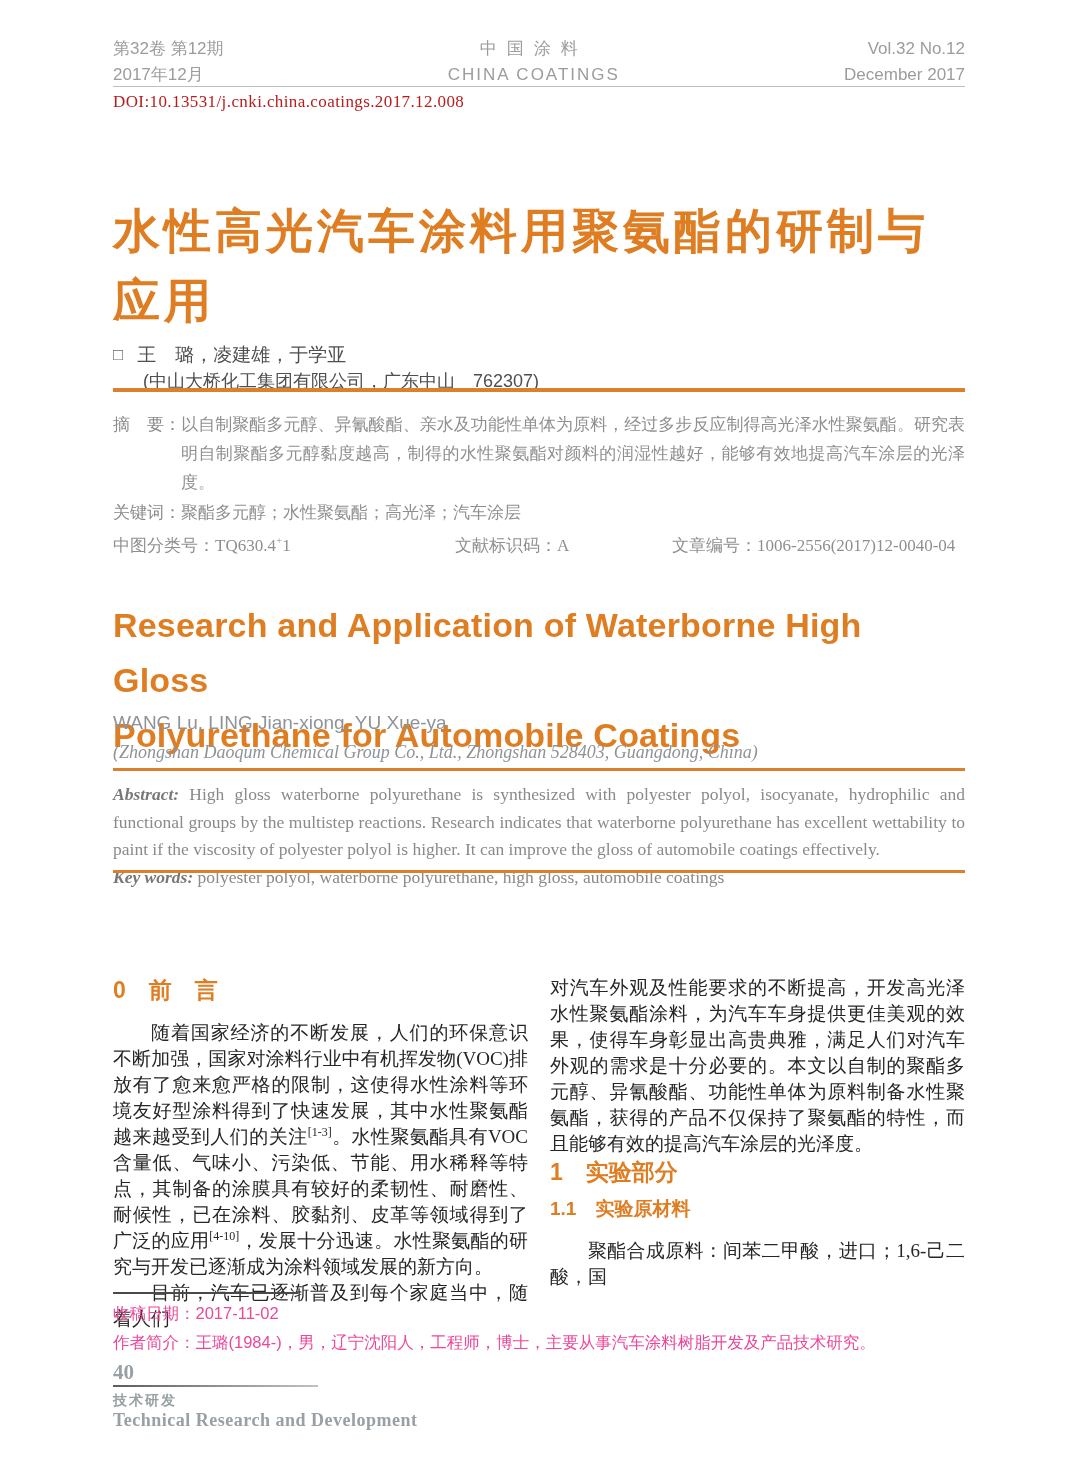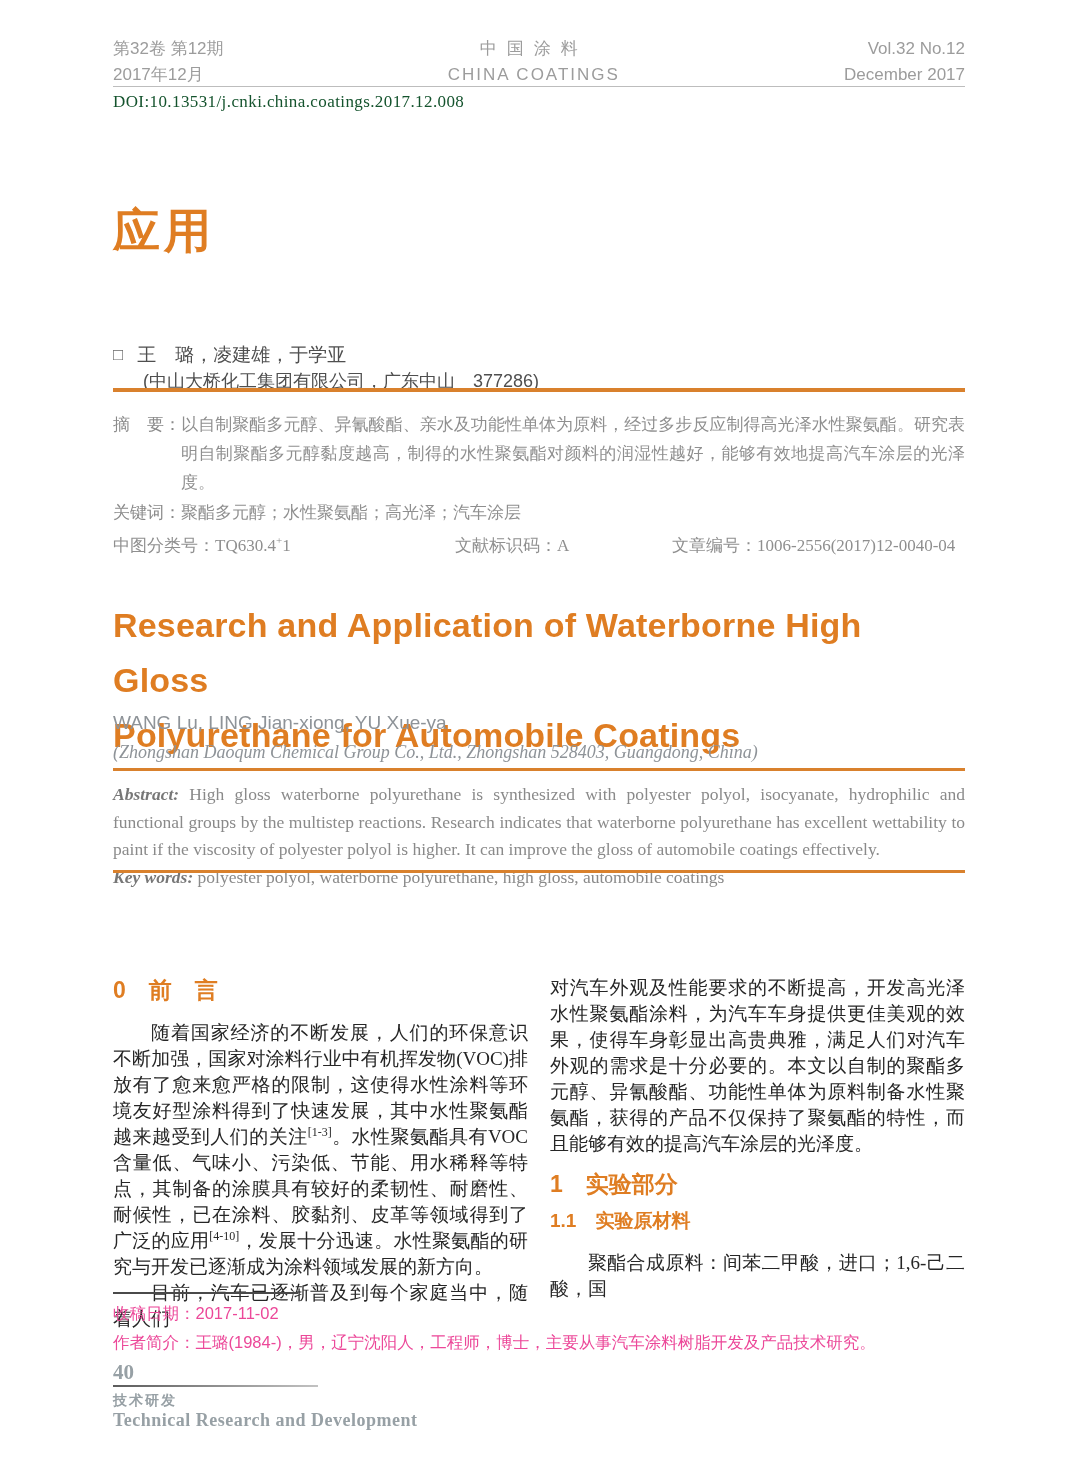--- a/index.html
+++ b/index.html
@@ -15,21 +15,21 @@
   .abs { position:absolute; left:113px; right:110px; }
 
   
   .jheader { top:36px; display:flex; justify-content:space-between; align-items:flex-start;
              color:#9c9c9c; font-family:"Liberation Sans","DejaVu Sans",sans-serif; font-size:17px; line-height:26px; }
   .jheader .center { text-align:center; }
   .jheader .right  { text-align:right; }
   .jname-cn { letter-spacing:10px; }
   .jname-en { letter-spacing:2px; }
   .header-rule { top:86px; border-top:1px solid #bdbdbd; }
-  .doi { top:92px; color:#14532d; font-size:17px; letter-spacing:0.4px; }
+  .doi { top:92px; color:#b91c1c; font-size:17px; letter-spacing:0.4px; }
 
   
   .cn-title { top:196px; color:#df7d22; font-family:"Liberation Sans","DejaVu Sans",sans-serif;
               font-weight:700; font-size:47px; line-height:70px; letter-spacing:4px; }
   .author-row { top:342px; color:#4f4f4f; font-size:19px;
                 font-family:"Liberation Sans","DejaVu Sans",sans-serif; }
   .author-marker { display:inline-block; margin-right:14px; color:#6a6a6a; font-size:17px; transform:translateY(-1px); }
   .affil-cn { top:369px; padding-left:30px; color:#4f4f4f; font-size:18px;
               font-family:"Liberation Sans","DejaVu Sans",sans-serif; }
   .rule-orange-thick { top:388px; height:4px; background:#d9812d; }
@@ -59,21 +59,21 @@
   .en-label { font-weight:700; color:#777777;font-style:italic; }
   .en-keywords { margin-top:0px; }
   .rule-orange-bottom { top:870px; height:3px; background:#d9812d; }
 
   
   .body-cols { top:975px; display:flex; gap:22px; color:#262626; font-size:19px; line-height:26px; }
   .col { width:415px; }
   .h-sec0 { color:#df7d22; font-family:"Liberation Sans","DejaVu Sans",sans-serif;
             font-weight:700; font-size:23px; line-height:30px; margin-bottom:15px; }
   .h-sec1 { color:#df7d22; font-family:"Liberation Sans","DejaVu Sans",sans-serif;
-            font-weight:700; font-size:23px; line-height:30px; margin-top:12px; margin-bottom:9px; }
+            font-weight:700; font-size:23px; line-height:30px; margin-bottom:9px; }
   .h-sec11 { color:#df7d22; font-family:"Liberation Sans","DejaVu Sans",sans-serif;
              font-weight:700; font-size:19px; line-height:26px; margin-bottom:16px; }
   .para { text-align:justify; text-indent:2em; }
   .para.cont { text-indent:0; }
   .ref-sup { font-size:12px; vertical-align:super; line-height:0; }
 
   
   .footnote { top:1292px; color:#ec4899; font-size:16.5px; line-height:29px;
               font-family:"Liberation Sans","DejaVu Sans",sans-serif; }
   .footnote-rule { width:185px; border-top:2px solid #4a4a4a; margin-bottom:5px; }
@@ -102,27 +102,28 @@
     </div>
     <div class="right">
       <div>Vol.32  No.12</div>
       <div>December  2017</div>
     </div>
   </div>
   <div class="abs header-rule"></div>
   <div class="abs doi">DOI:10.13531/j.cnki.china.coatings.2017.12.008</div>
 
   <div class="abs cn-title">
+    <div>水性高光汽车涂料用聚氨酯的研制与</div>
     <div>应用</div>
   </div>
 
   <div class="abs author-row">
     <span class="author-marker">□</span><span>王　璐，凌建雄，于学亚</span>
   </div>
-  <div class="abs affil-cn">(中山大桥化工集团有限公司，广东中山　377286)</div>
+  <div class="abs affil-cn">(中山大桥化工集团有限公司，广东中山　762307)</div>
   <div class="abs rule-orange-thick"></div>
 
   <div class="abs cn-abstract-wrap">
     <p class="cn-abstract"><span class="cn-label">摘　要：</span><span>以自制聚酯多元醇、异氰酸酯、亲水及功能性单体为原料，经过多步反应制得高光泽水性聚氨酯。研究表明自制聚酯多元醇黏度越高，制得的水性聚氨酯对颜料的润湿性越好，能够有效地提高汽车涂层的光泽度。</span></p>
     <p class="cn-keywords"><span class="cn-label">关键词：</span><span>聚酯多元醇；水性聚氨酯；高光泽；汽车涂层</span></p>
     <div class="clc-row">
       <span class="clc"><span>中图分类号：</span><span>TQ630.4</span><sup class="small">+</sup><span>1</span></span>
       <span class="doccode"><span>文献标识码：</span><span>A</span></span>
       <span class="artid"><span>文章编号：</span><span>1006-2556(2017)12-0040-04</span></span>
     </div>

